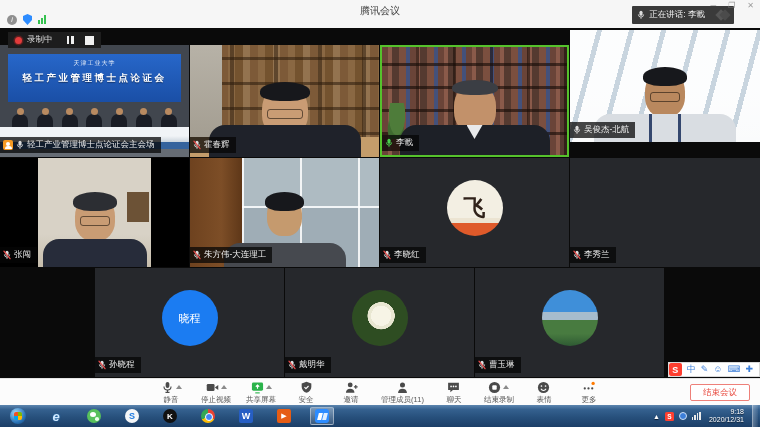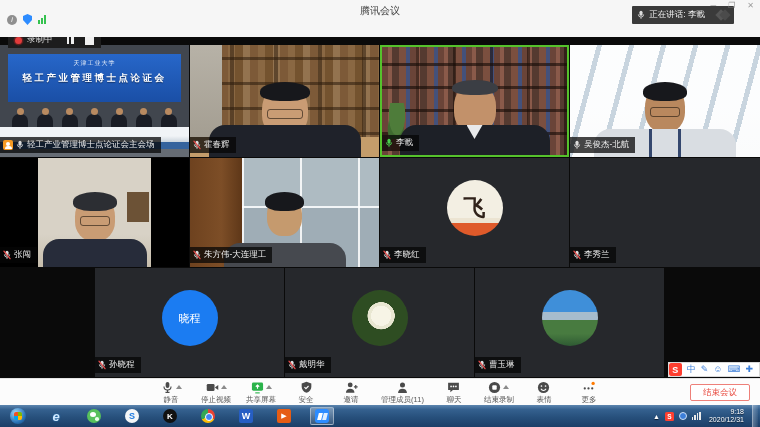--- a/index.html
+++ b/index.html
@@ -1,21 +1,21 @@
 <!DOCTYPE html>
 <html><head>
 <meta charset="utf-8">
 <style>
   *{box-sizing:border-box;margin:0;padding:0}
   html,body{background:#666}
   .screen{position:relative;width:760px;height:427px;margin:0 auto;overflow:hidden;
     font-family:"Liberation Sans",sans-serif;background:#000;cursor:default}
 
   
-  .titlebar{position:absolute;top:0;left:0;width:760px;height:37px;background:#f6f6f6;z-index:8}
+  .titlebar{position:absolute;top:0;left:0;width:760px;height:28px;background:#f6f6f6;z-index:8}
   .tb-title{position:absolute;left:50%;top:4px;transform:translateX(-50%);font-size:10px;color:#444}
   .tb-left{position:absolute;left:7px;top:14px;display:flex;align-items:center;gap:6px}
   .ic-info{width:10px;height:10px;border-radius:50%;background:#8f8f8f;color:#fff;font-size:7px;
     display:flex;align-items:center;justify-content:center;font-style:italic}
   .ic-shield{width:9px;height:11px;background:#2d8cff;
     clip-path:polygon(50% 0,100% 18%,100% 55%,50% 100%,0 55%,0 18%)}
   .ic-signal{display:flex;align-items:flex-end;gap:1px;height:9px}
   .ic-signal i{display:block;width:2px;background:#35c24f}
   .ic-signal i:nth-child(1){height:4px}.ic-signal i:nth-child(2){height:6px}.ic-signal i:nth-child(3){height:9px}
   .speak-badge{position:absolute;right:26px;top:6px;height:18px;display:flex;align-items:center;gap:4px;
@@ -300,21 +300,21 @@
       <div class="label">
         <svg class="mic grn" viewBox="0 0 10 12">
             <rect class="mf" x="3.1" y="0.7" width="3.8" height="6.2" rx="1.9"></rect>
             <path class="ms" d="M1.7 5.3a3.3 3.3 0 0 0 6.6 0"></path>
             <path class="ms" d="M5 8.6v2.2"></path>
           </svg>
         <span>李戬</span>
       </div>
     </div>
 
-    <div class="tile t-wu" style="left:570px;top:17px;width:190px;height:112px">
+    <div class="tile t-wu" style="left:570px;top:2px;width:190px;height:112px">
       <div class="person">
         <div class="head glasses"></div>
           <div class="torso"></div>
       </div>
       <div class="label">
         <svg class="mic" viewBox="0 0 10 12">
             <rect class="mf" x="3.1" y="0.7" width="3.8" height="6.2" rx="1.9"></rect>
             <path class="ms" d="M1.7 5.3a3.3 3.3 0 0 0 6.6 0"></path>
             <path class="ms" d="M5 8.6v2.2"></path>
           </svg>

